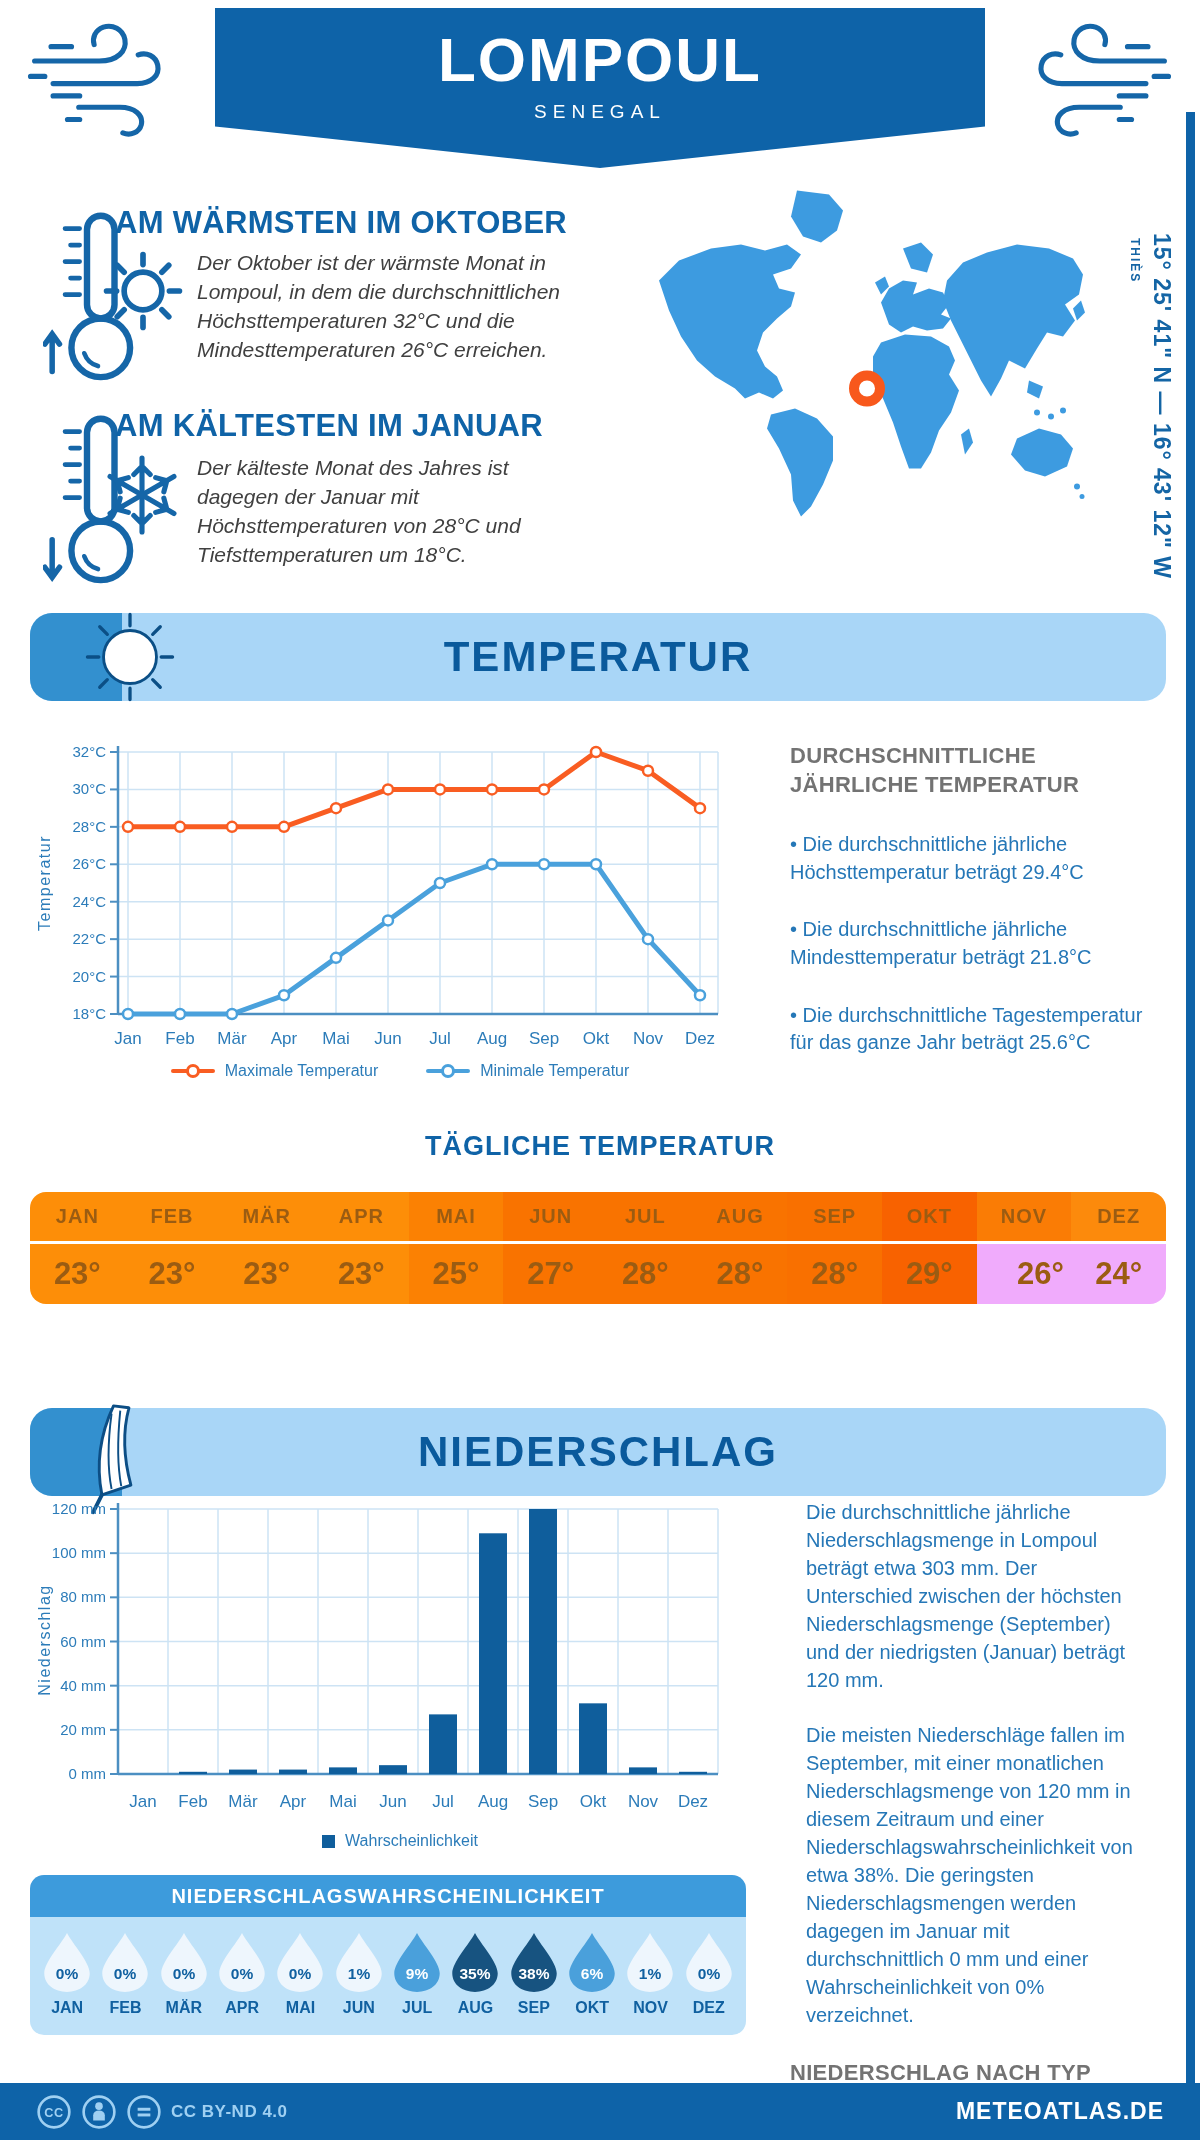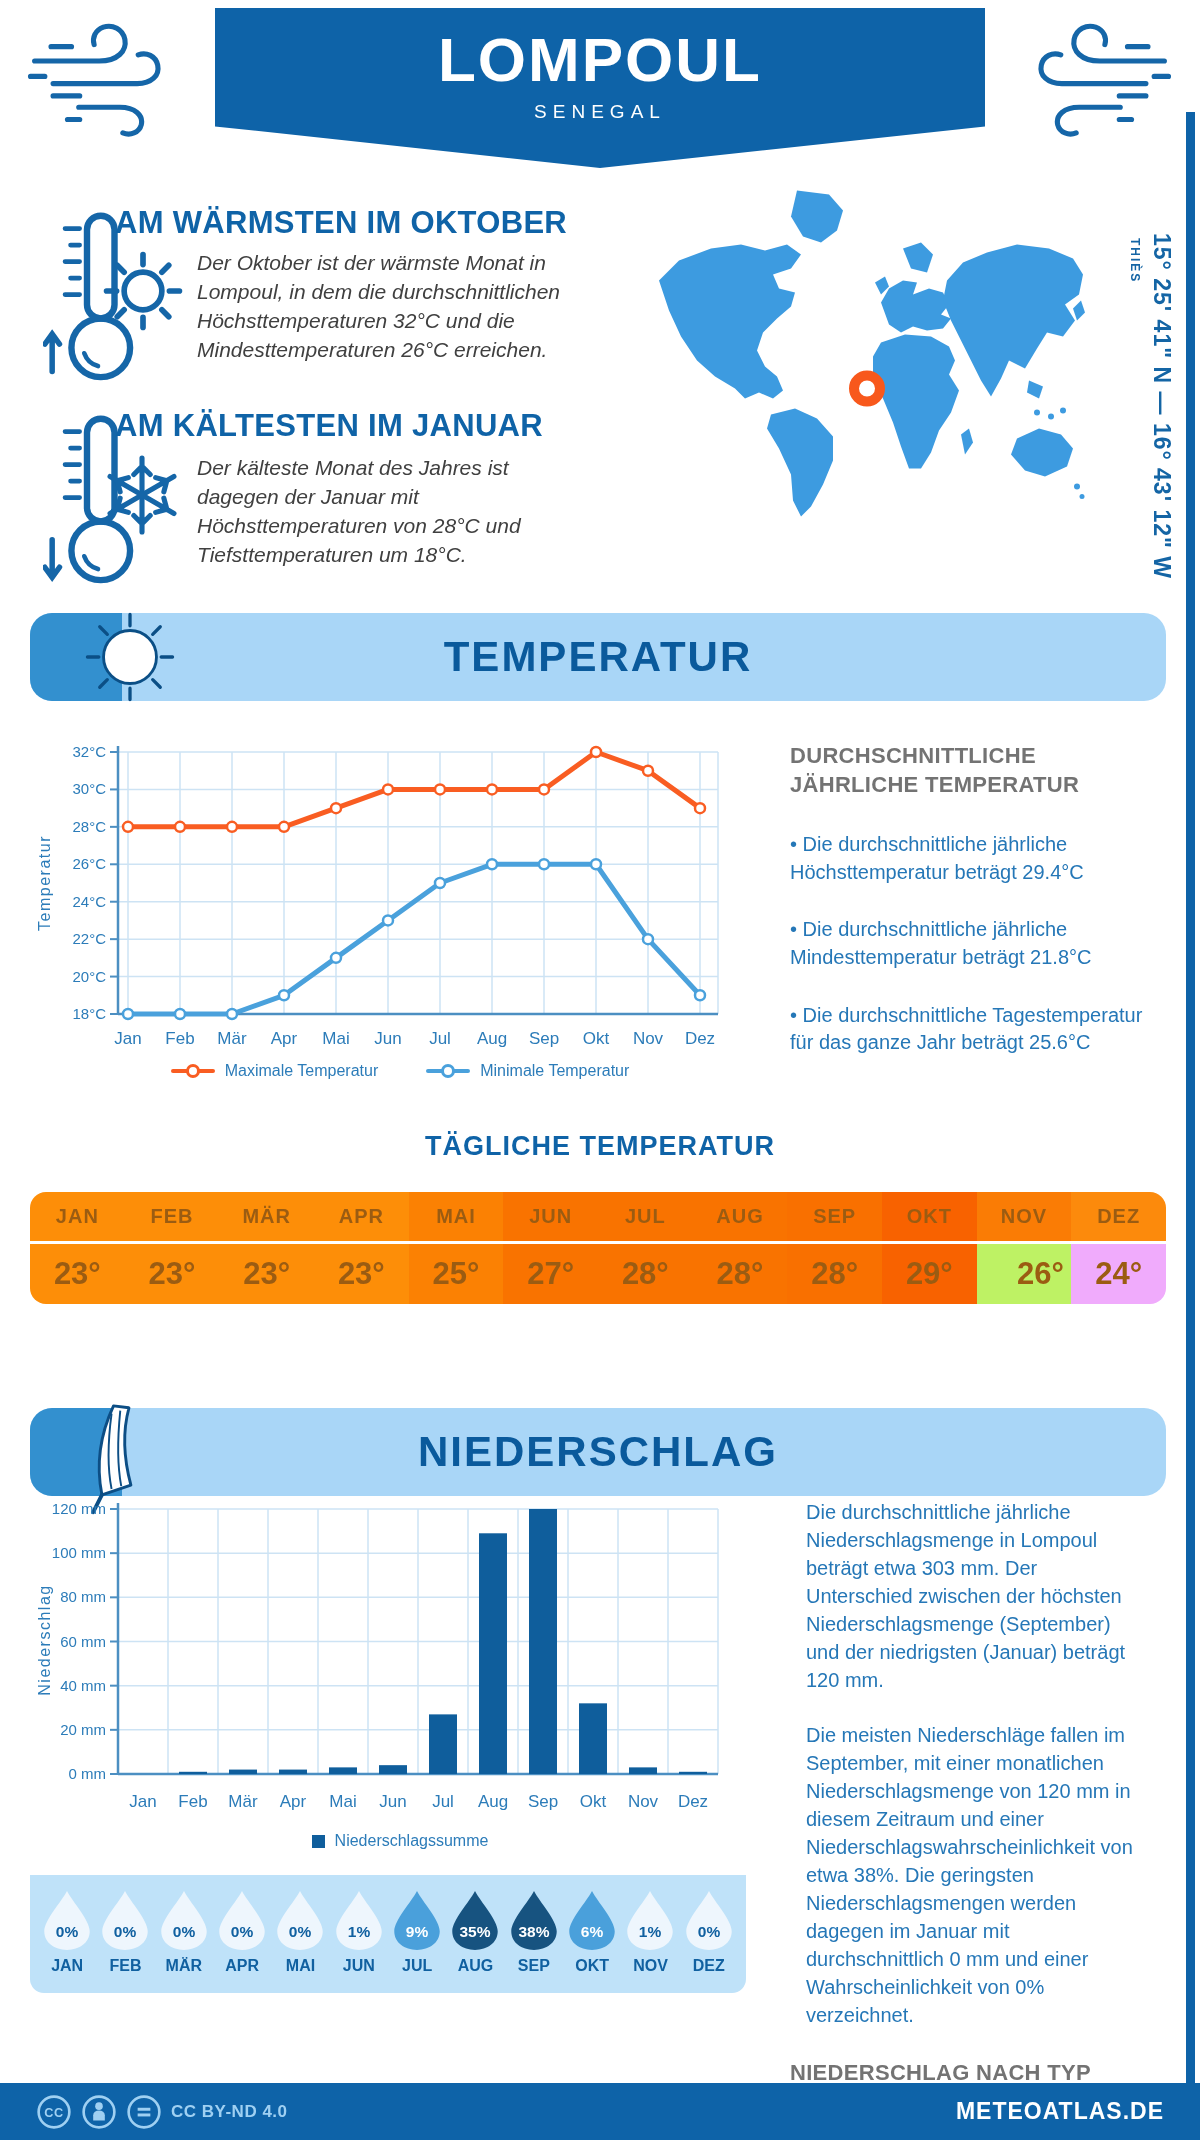--- a/index.html
+++ b/index.html
@@ -320,21 +320,21 @@
       <div class="tt-col">
         <div class="tt-head" style="background: rgb(249, 112, 0); color: rgb(155, 92, 18);">SEP</div>
         <div class="tt-val" style="background: rgb(249, 112, 0); color: rgb(155, 92, 18);">28°</div>
       </div>
       <div class="tt-col">
         <div class="tt-head" style="background: rgb(248, 98, 0); color: rgb(155, 92, 18);">OKT</div>
         <div class="tt-val" style="background: rgb(248, 98, 0); color: rgb(155, 92, 18);">29°</div>
       </div>
       <div class="tt-col">
         <div class="tt-head" style="background: rgb(250, 124, 5); color: rgb(155, 92, 18);">NOV</div>
-        <div class="tt-val" style="background: #bef264; color: rgb(155, 92, 18); padding-left: 33px;">26°</div>
+        <div class="tt-val" style="background: #f0abfc; color: rgb(155, 92, 18); padding-left: 33px;">26°</div>
       </div>
       <div class="tt-col">
         <div class="tt-head" style="background: rgb(252, 138, 12); color: rgb(155, 92, 18);">DEZ</div>
         <div class="tt-val" style="background: #f0abfc; color: rgb(155, 92, 18);">24°</div>
       </div>
     </div>
 
   <div class="abs section-banner" style="top:1408px">
     <div class="section-cap"></div>
     <svg class="abs" style="left:50px;top:-6px" width="96" height="116" viewBox="0 0 90 120">
@@ -403,35 +403,36 @@
       <text x="563" y="327" text-anchor="middle" font-size="17" fill="#2c7cb9" font-family="Liberation Sans, sans-serif">Okt</text>
       <rect x="599" y="287.375" width="28" height="6.625" fill="#0f5e9c"></rect>
       <text x="613" y="327" text-anchor="middle" font-size="17" fill="#2c7cb9" font-family="Liberation Sans, sans-serif">Nov</text>
       <rect x="649" y="291.7916666666667" width="28" height="2.2083333333333144" fill="#0f5e9c"></rect>
       <text x="663" y="327" text-anchor="middle" font-size="17" fill="#2c7cb9" font-family="Liberation Sans, sans-serif">Dez</text>
       <text x="20" y="160" text-anchor="middle" font-size="16" fill="#2c7cb9" font-family="Liberation Sans, sans-serif" letter-spacing="1.5" transform="rotate(-90 20 160)">Niederschlag</text>
     </svg>
   <div id="precip-legend" class="abs legend" style="top:1832px">
       <div class="leg-item">
         <span class="leg-sq" style="background:#0f5e9c"></span>
-        <span>Niederschlagssumme</span>
+        <span>Wahrscheinlichkeit</span>
       </div>
     </div>
 
   <div class="abs col-text" style="left:790px;top:1498px;width:372px">
     <p>Die durchschnittliche jährliche Niederschlagsmenge in Lompoul beträgt etwa 303 mm. Der Unterschied zwischen der höchsten Niederschlagsmenge (September) und der niedrigsten (Januar) beträgt 120 mm.</p>
     <p>Die meisten Niederschläge fallen im September, mit einer monatlichen Niederschlagsmenge von 120 mm in diesem Zeitraum und einer Niederschlagswahrscheinlichkeit von etwa 38%. Die geringsten Niederschlagsmengen werden dagegen im Januar mit durchschnittlich 0 mm und einer Wahrscheinlichkeit von 0% verzeichnet.</p>
     <div class="col-heading" style="margin-top:30px">NIEDERSCHLAG NACH TYP</div>
     <ul class="bullets tight" id="type-bullets" style="margin-top:14px">
         <li>Regen: 100%</li>
         <li>Schnee: 0%</li>
       </ul>
   </div>
 
   <div class="abs prob-panel">
+    <div class="prob-header">NIEDERSCHLAGSWAHRSCHEINLICHKEIT</div>
     <div class="prob-body" id="prob-drops">
         <div class="drop-col">
           <svg width="48" height="62" viewBox="0 0 44 60">
             <path d="M22 2 C27 12 44 30 44 41 C44 52 34 59 22 59 C10 59 0 52 0 41 C0 30 17 12 22 2 Z" fill="#eef6fd"></path>
             <text x="22" y="46" text-anchor="middle" font-size="15" font-weight="bold" fill="#1060a0" font-family="Liberation Sans, sans-serif">0%</text>
           </svg>
           <div class="drop-month">JAN</div>
         </div>
         <div class="drop-col">
           <svg width="48" height="62" viewBox="0 0 44 60">

